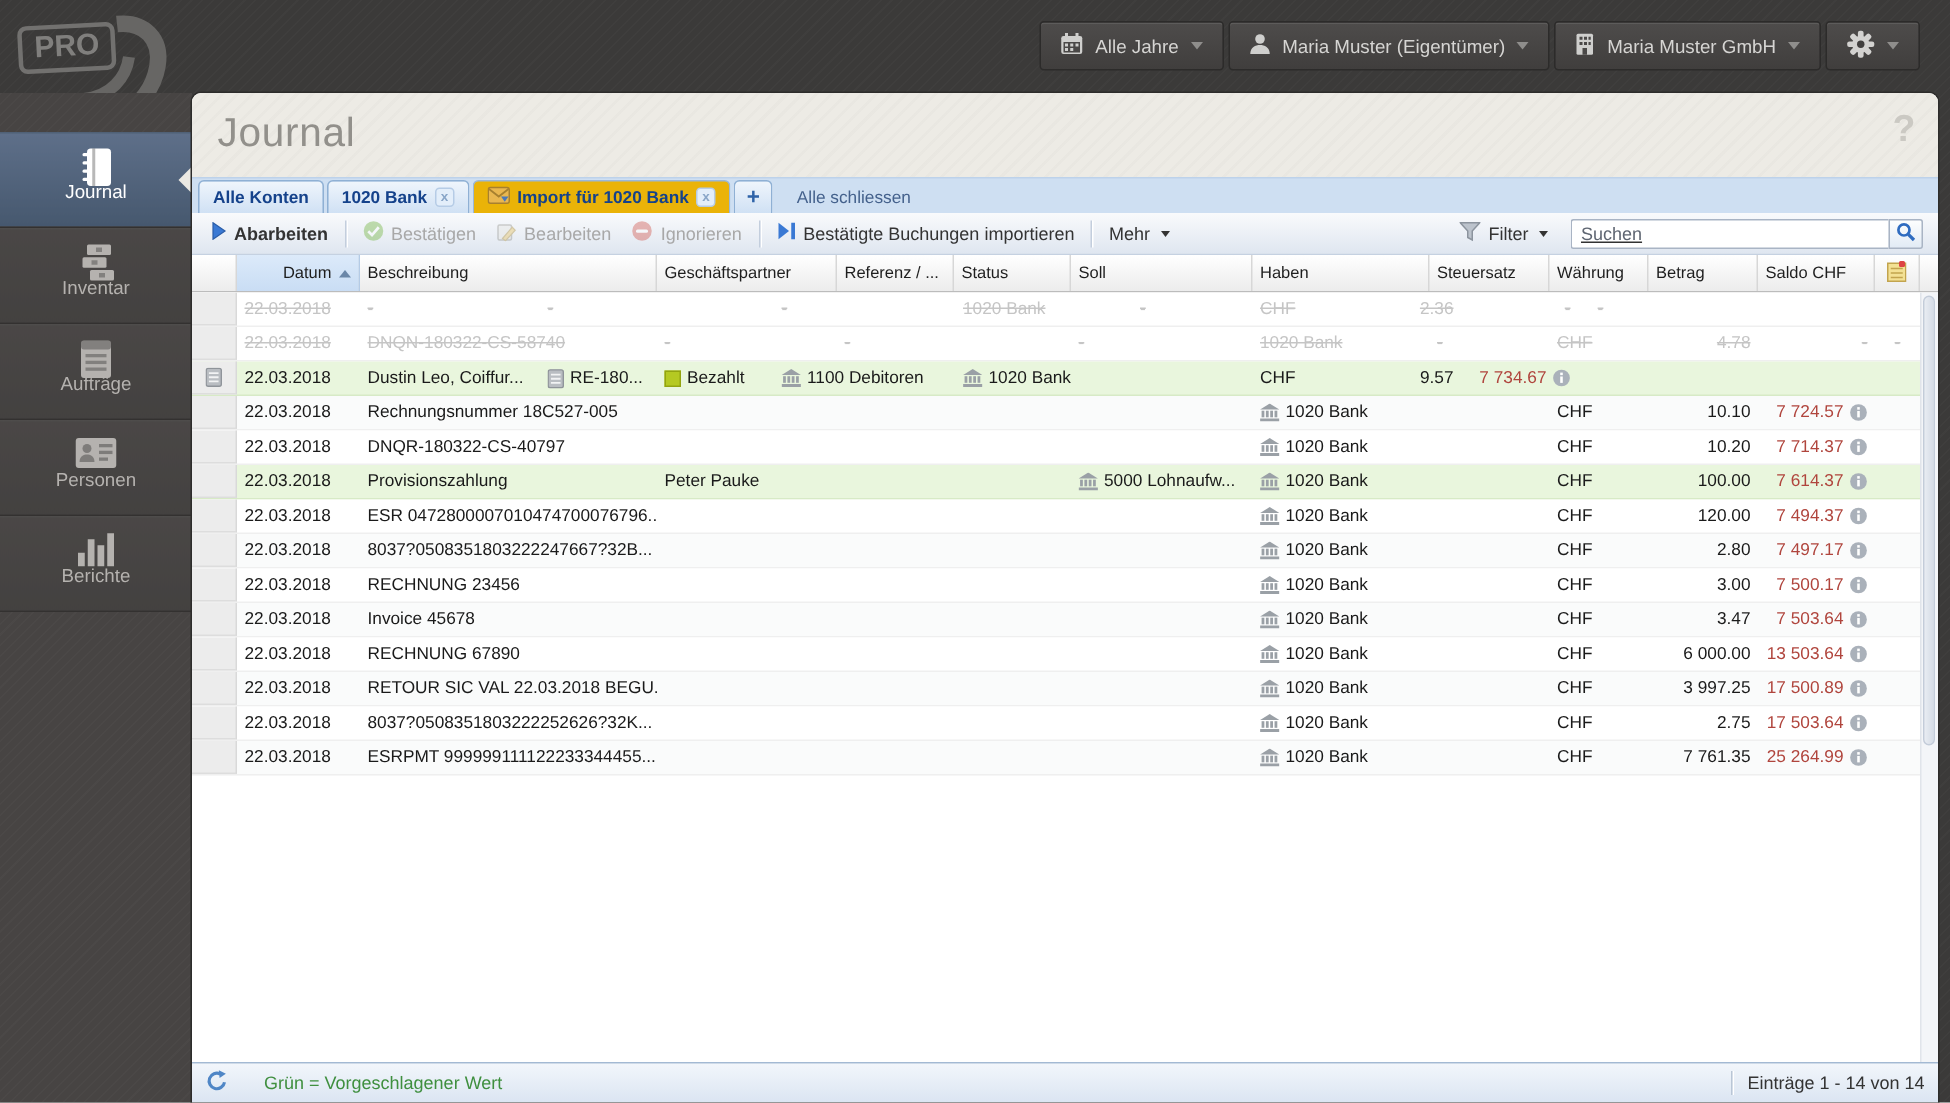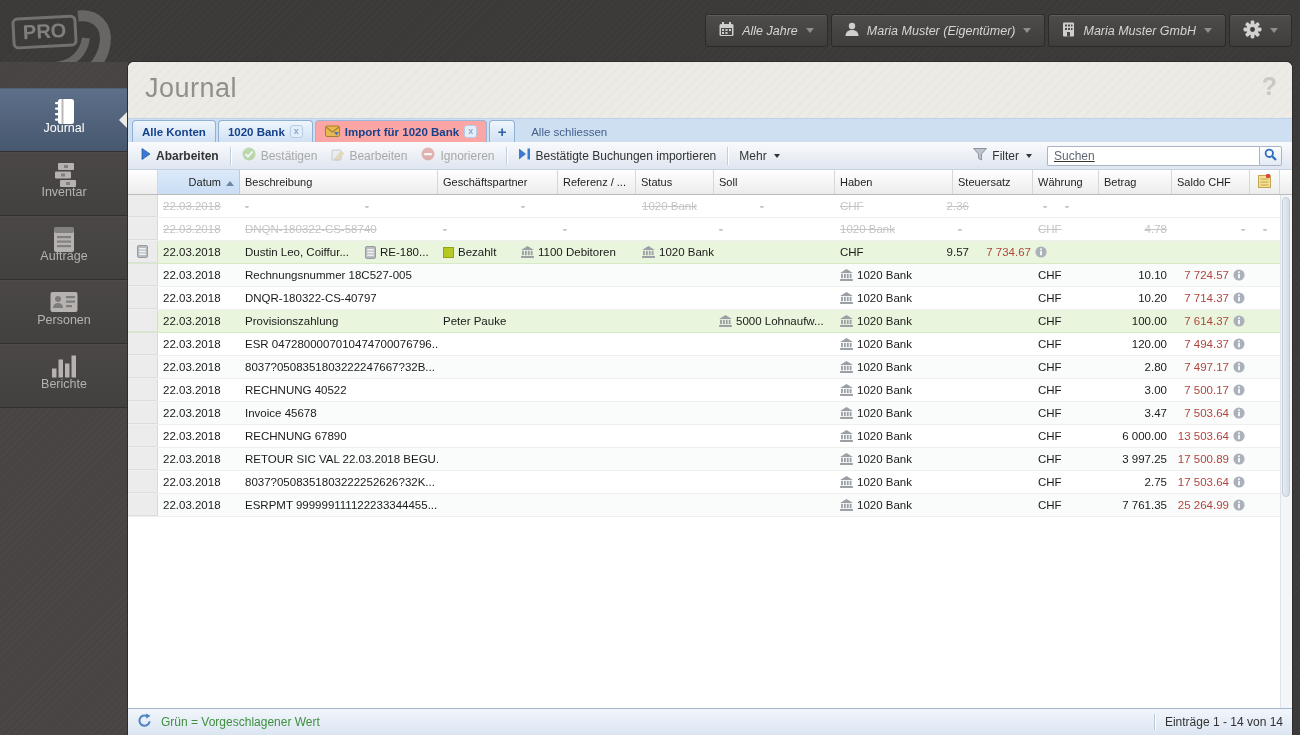--- a/index.html
+++ b/index.html
@@ -9,21 +9,21 @@
     background:#3b3a39;
     background-image:repeating-linear-gradient(135deg, rgba(255,255,255,0.02) 0 1px, transparent 1px 5px);
     position:relative;
     -webkit-font-smoothing:antialiased;
   }
   
   .topbar { position:absolute; top:0; left:0; width:100%; height:62px; }
   .logo { position:absolute; top:4px; left:8px; width:120px; height:92px; opacity:.85; }
   .logo-box{ position:absolute; top:12px; left:4px; border:3px solid #7c7b79; color:#8d8c8a;
     font-weight:bold; font-size:20px; padding:1px 8px 2px; border-radius:6px; transform:rotate(-3deg); }
-  .topbar-group { position:absolute; top:14px; right:8px; display:flex; gap:3px;font-style:italic; }
+  .topbar-group { position:absolute; top:14px; right:20px; display:flex; gap:3px; }
   .tb-btn { height:33px; display:flex; align-items:center; gap:8px; padding:0 13px;
     background:linear-gradient(#4e4c4b,#403e3d); border:1px solid #2c2b2a;
     box-shadow:inset 0 1px 0 rgba(255,255,255,0.09); border-radius:3px;
     color:#d6d5d3; font-size:12.5px; cursor:pointer; white-space:nowrap; }
   .caret-dn { width:0; height:0; border-left:4px solid transparent; border-right:4px solid transparent;
     border-top:5px solid #8f8e8c; display:inline-block; }
   
   .sidebar { position:absolute; top:62px; left:0; width:128px; bottom:0;
     background:#474443;
     background-image:repeating-linear-gradient(135deg, rgba(255,255,255,0.02) 0 1px, transparent 1px 5px); }
@@ -44,21 +44,21 @@
     position:relative; flex:none; }
   .page-title { position:absolute; left:17px; top:11px; font-size:27px; color:#92908b; letter-spacing:.5px; }
   .help { position:absolute; right:15px; top:10px; font-size:25px; color:#cbc9c3; font-weight:bold; cursor:pointer; }
   
   .tabbar { height:24px; background:#cedff2; border-top:1px solid #bdd2ea; display:flex;
     align-items:flex-end; padding-left:4px; flex:none; }
   .tab { height:22px; display:flex; align-items:center; gap:5px; padding:0 9px; margin-right:2px;
     border:1px solid #8fb0d4; border-bottom:none; border-radius:4px 4px 0 0;
     background:linear-gradient(#eff5fc,#d0e1f4); color:#15428b; font-weight:bold; font-size:11.5px;
     cursor:pointer; white-space:nowrap; }
-  .tab.active { background:#fca5a5; border-color:#9ab7d9; }
+  .tab.active { background:#eab308; border-color:#9ab7d9; }
   .tab-close { width:13px; height:13px; background:#e3eefa; border:1px solid #b6cce6; border-radius:3px;
     color:#89a6c8; font-size:9px; line-height:11px; text-align:center; font-weight:bold; cursor:pointer; }
   .tab-add { width:26px; justify-content:center; color:#2f63a8; font-size:15px; font-weight:bold; }
   .close-all { margin-left:14px; margin-bottom:4px; color:#44618c; font-size:11.5px; font-weight:normal; cursor:pointer; }
   
   .toolbar { height:28px; background:linear-gradient(#f9fafc,#dfe6f0); border-bottom:1px solid #c5d1e1;
     display:flex; align-items:center; padding:0 6px; font-size:12px; color:#333; flex:none; }
   .tbtn { display:flex; align-items:center; gap:5px; padding:3px 7px; border-radius:3px; cursor:pointer; white-space:nowrap; }
   .tbtn.bold { font-weight:bold; }
   .tbtn.disabled { color:#a8a8a8; }
@@ -98,21 +98,21 @@
     justify-content:center; padding:0; }
   .cell.num { justify-content:flex-end; }
   .saldo-val { color:#b0453d; }
   .status-sq { width:11px; height:11px; background:#b5c922; border:1px solid #93a410; display:inline-block; flex:none; }
   .vscroll { width:12px; background:#f3f5f8; border-left:1px solid #e0e4ea; position:relative; flex:none; }
   .vthumb { position:absolute; top:2px; left:1px; width:8px; height:300px; cursor:pointer;
     background:linear-gradient(90deg,#e9edf3,#d4dbe5); border:1px solid #c3ccd9; border-radius:4px; }
   
   .statusbar { height:27px; background:linear-gradient(#f2f6fb,#dbe5f2); border-top:1px solid #a3b9d3;
     display:flex; align-items:center; padding:0 9px; font-size:12px; flex:none; }
-  .legend { color:#3f8f3f; margin-left:9px; }
+  .legend { color:#3f8f3f; margin-left:24px; }
   .entries-wrap { margin-left:auto; display:flex; align-items:center; color:#333; }
   .sb-sep { width:1px; height:16px; background:#b9c6d6; box-shadow:1px 0 0 #fff; margin-right:10px; }
   svg { flex:none; }
 </style>
 </head>
 <body>
 
 <div class="topbar">
   <div class="logo">
     <svg width="120" height="92" viewBox="0 0 120 92">
@@ -672,21 +672,21 @@
               <circle cx="7" cy="7" r="6.5" fill="#aab1ba"></circle>
               <rect x="6" y="5.8" width="2" height="5" fill="#fff"></rect>
               <rect x="6" y="2.8" width="2" height="2" fill="#fff"></rect>
             </svg>
           </div>
           <div class="cell c-note" style="justify-content:center;"></div>
         </div>
         <div class="grid-row">
           <div class="cell c-handle"></div>
           <div class="cell c-datum">22.03.2018</div>
-          <div class="cell c-beschr">RECHNUNG 40522</div>
+          <div class="cell c-beschr">RECHNUNG 23456</div>
           <div class="cell c-partner"></div>
           <div class="cell c-ref">
             <span></span>
           </div>
           <div class="cell c-status"></div>
           <div class="cell c-soll">
             <span></span>
           </div>
           <div class="cell c-haben">
             <svg width="13" height="12" viewBox="0 0 16 15">

